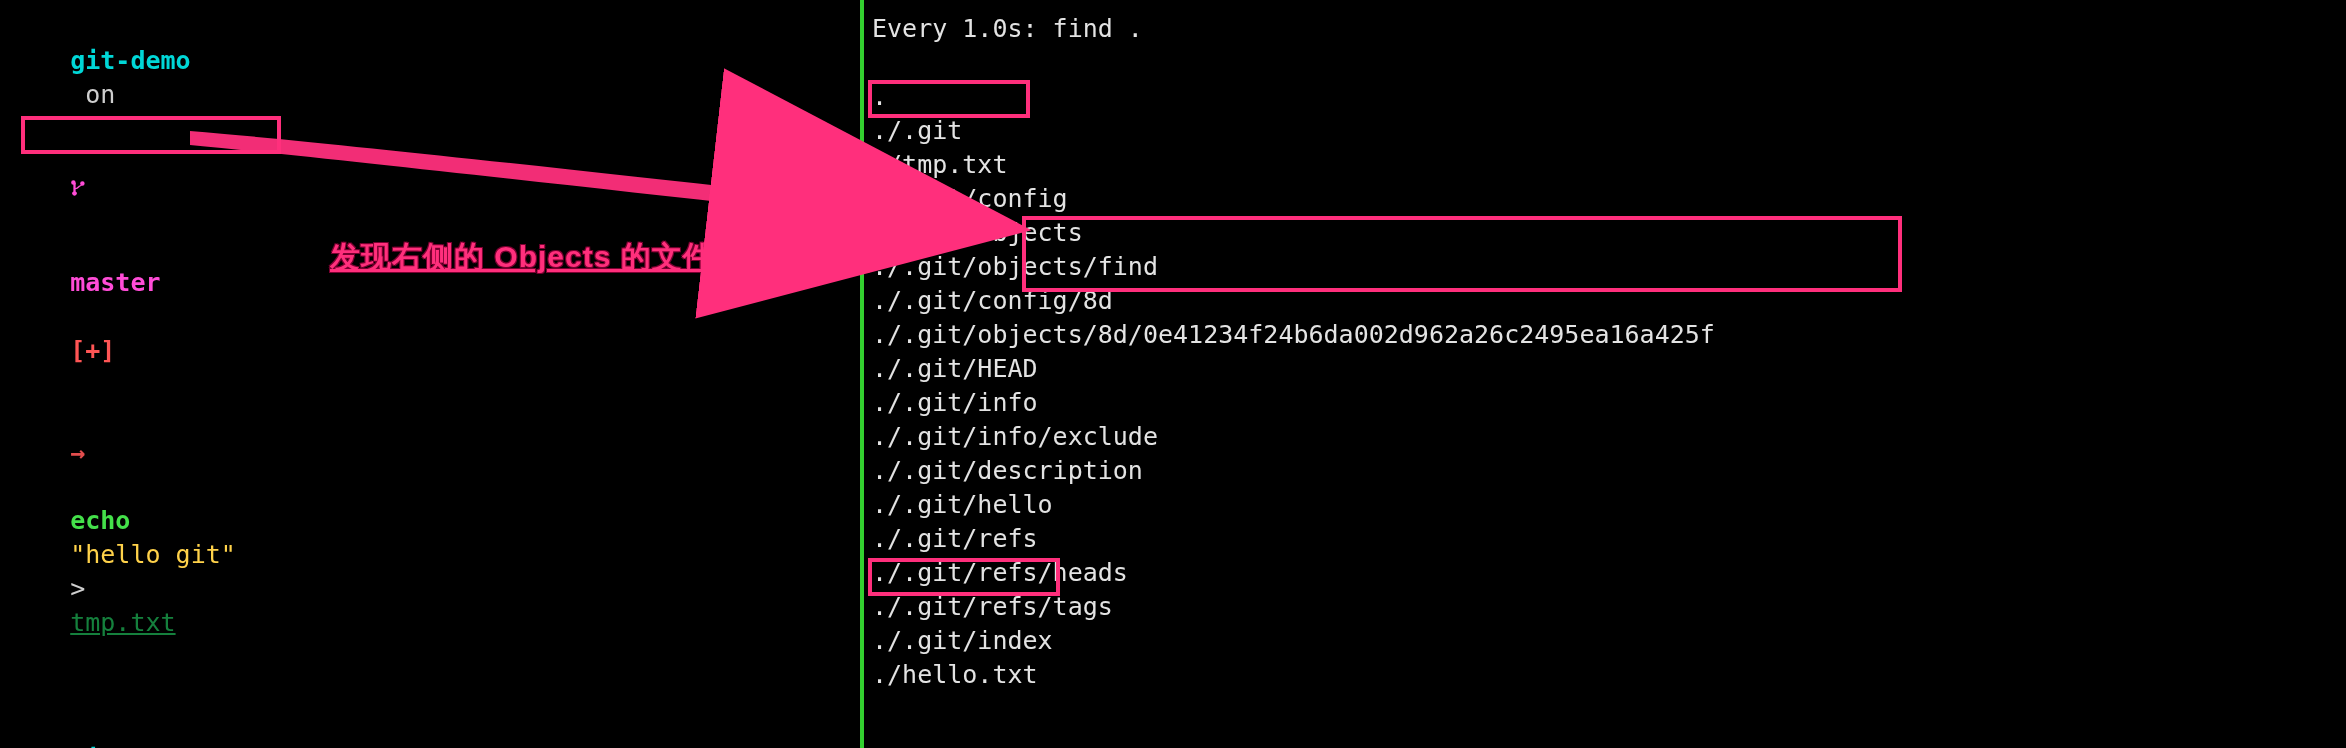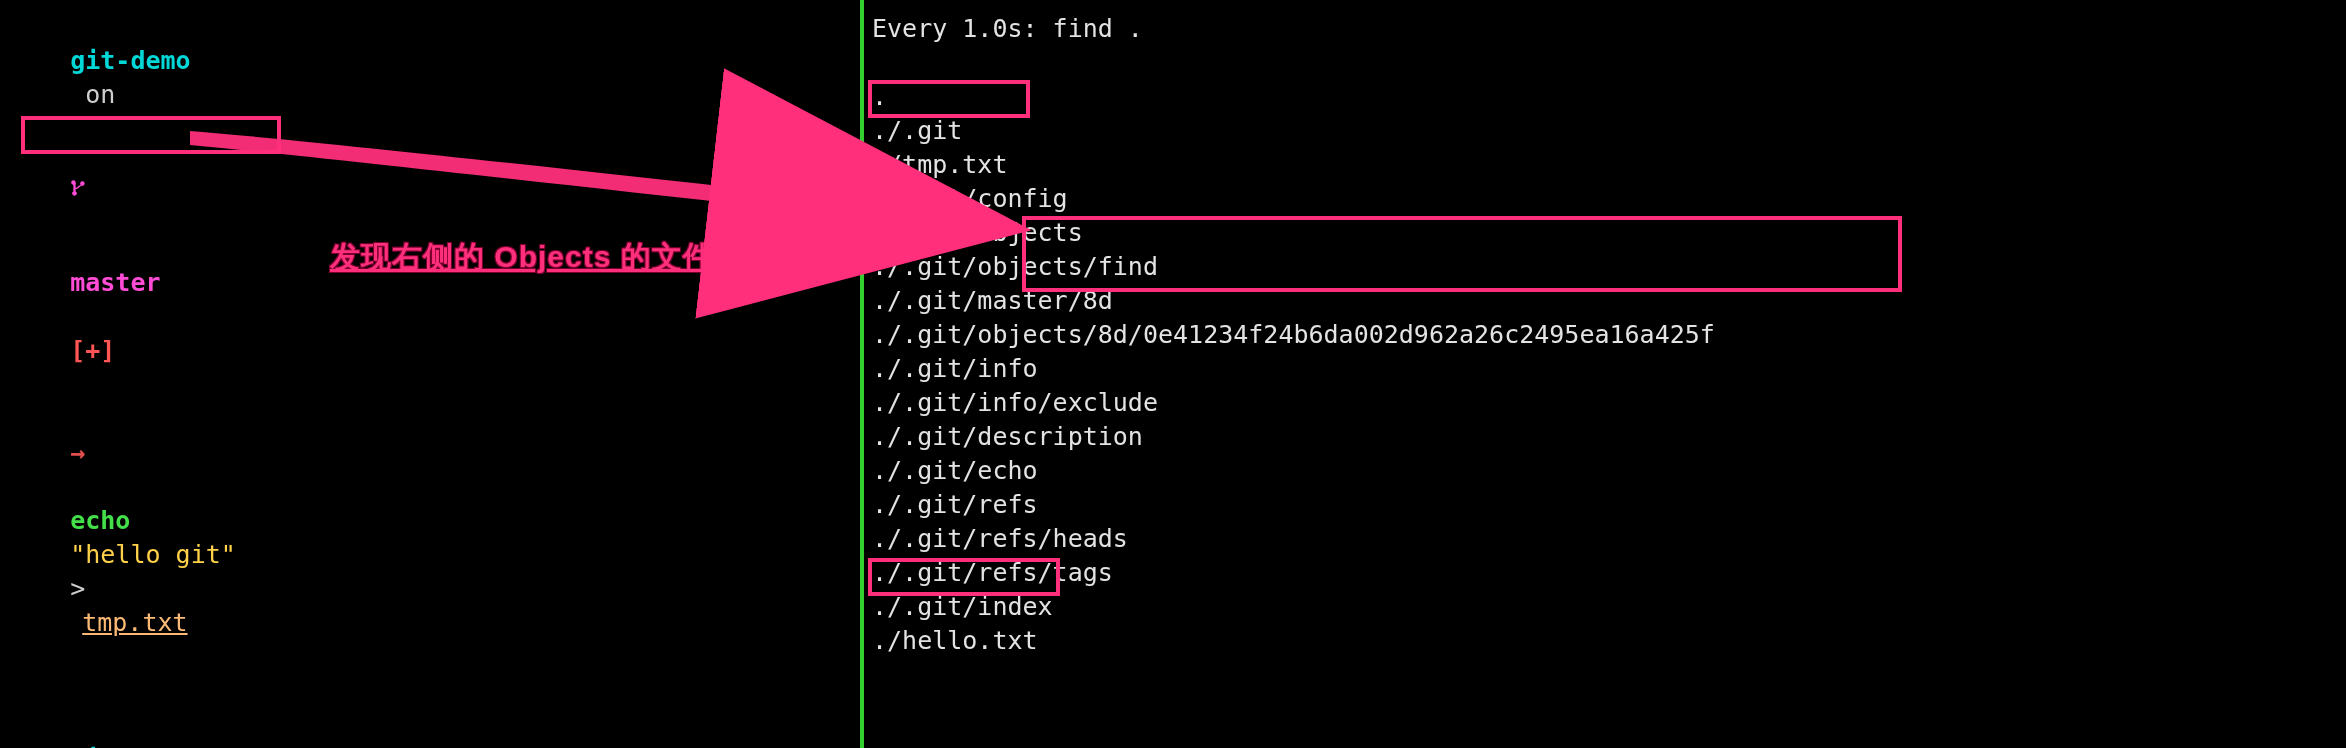--- a/index.html
+++ b/index.html
@@ -27,21 +27,21 @@
   .prompt-line { white-space: pre; }
 
   .c-dir     { color: #00d7d7; font-weight: bold; }   
   .c-on      { color: #cfcfcf; }
   .c-branch  { color: #ff4cd7; font-weight: bold; }   
   .c-flags   { color: #ff5555; font-weight: bold; }   
   .c-arrow   { color: #e24d4d; font-weight: bold; }   
   .c-cmd     { color: #44e04a; font-weight: bold; }   
   .c-str     { color: #ffd24a; }                      
   .c-plain   { color: #cfcfcf; }
-  .c-under   { color: #fdba74; text-decoration: underline; margin-left: 12px; }
+  .c-under   { color: #15803d; text-decoration: underline; }
 
   .branch-icon {
     display: inline-block;
     width: 18px;
     position: relative;
     top: -1px;
   }
   .branch-icon svg { display: block; }
 
   
@@ -170,26 +170,27 @@
 <div class="right-pane">
   <div class="right-line">Every 1.0s: find .</div>
   <div class="right-line">&nbsp;</div>
   <div id="right-lines">
       <div class="right-line">.</div>
       <div class="right-line">./.git</div>
       <div class="right-line">./tmp.txt</div>
       <div class="right-line">./.git/config</div>
       <div class="right-line">./.git/objects</div>
       <div class="right-line">./.git/objects/find</div>
-      <div class="right-line">./.git/master/8d</div>
+      <div class="right-line">./.git/config/8d</div>
       <div class="right-line">./.git/objects/8d/0e41234f24b6da002d962a26c2495ea16a425f</div>
+      <div class="right-line">./.git/HEAD</div>
       <div class="right-line">./.git/info</div>
       <div class="right-line">./.git/info/exclude</div>
       <div class="right-line">./.git/description</div>
-      <div class="right-line">./.git/echo</div>
+      <div class="right-line">./.git/hello</div>
       <div class="right-line">./.git/refs</div>
       <div class="right-line">./.git/refs/heads</div>
       <div class="right-line">./.git/refs/tags</div>
       <div class="right-line">./.git/index</div>
       <div class="right-line">./hello.txt</div>
     </div>
 </div>
 
 <div class="hl-tmp"></div>
 <div class="hl-hash"></div>

